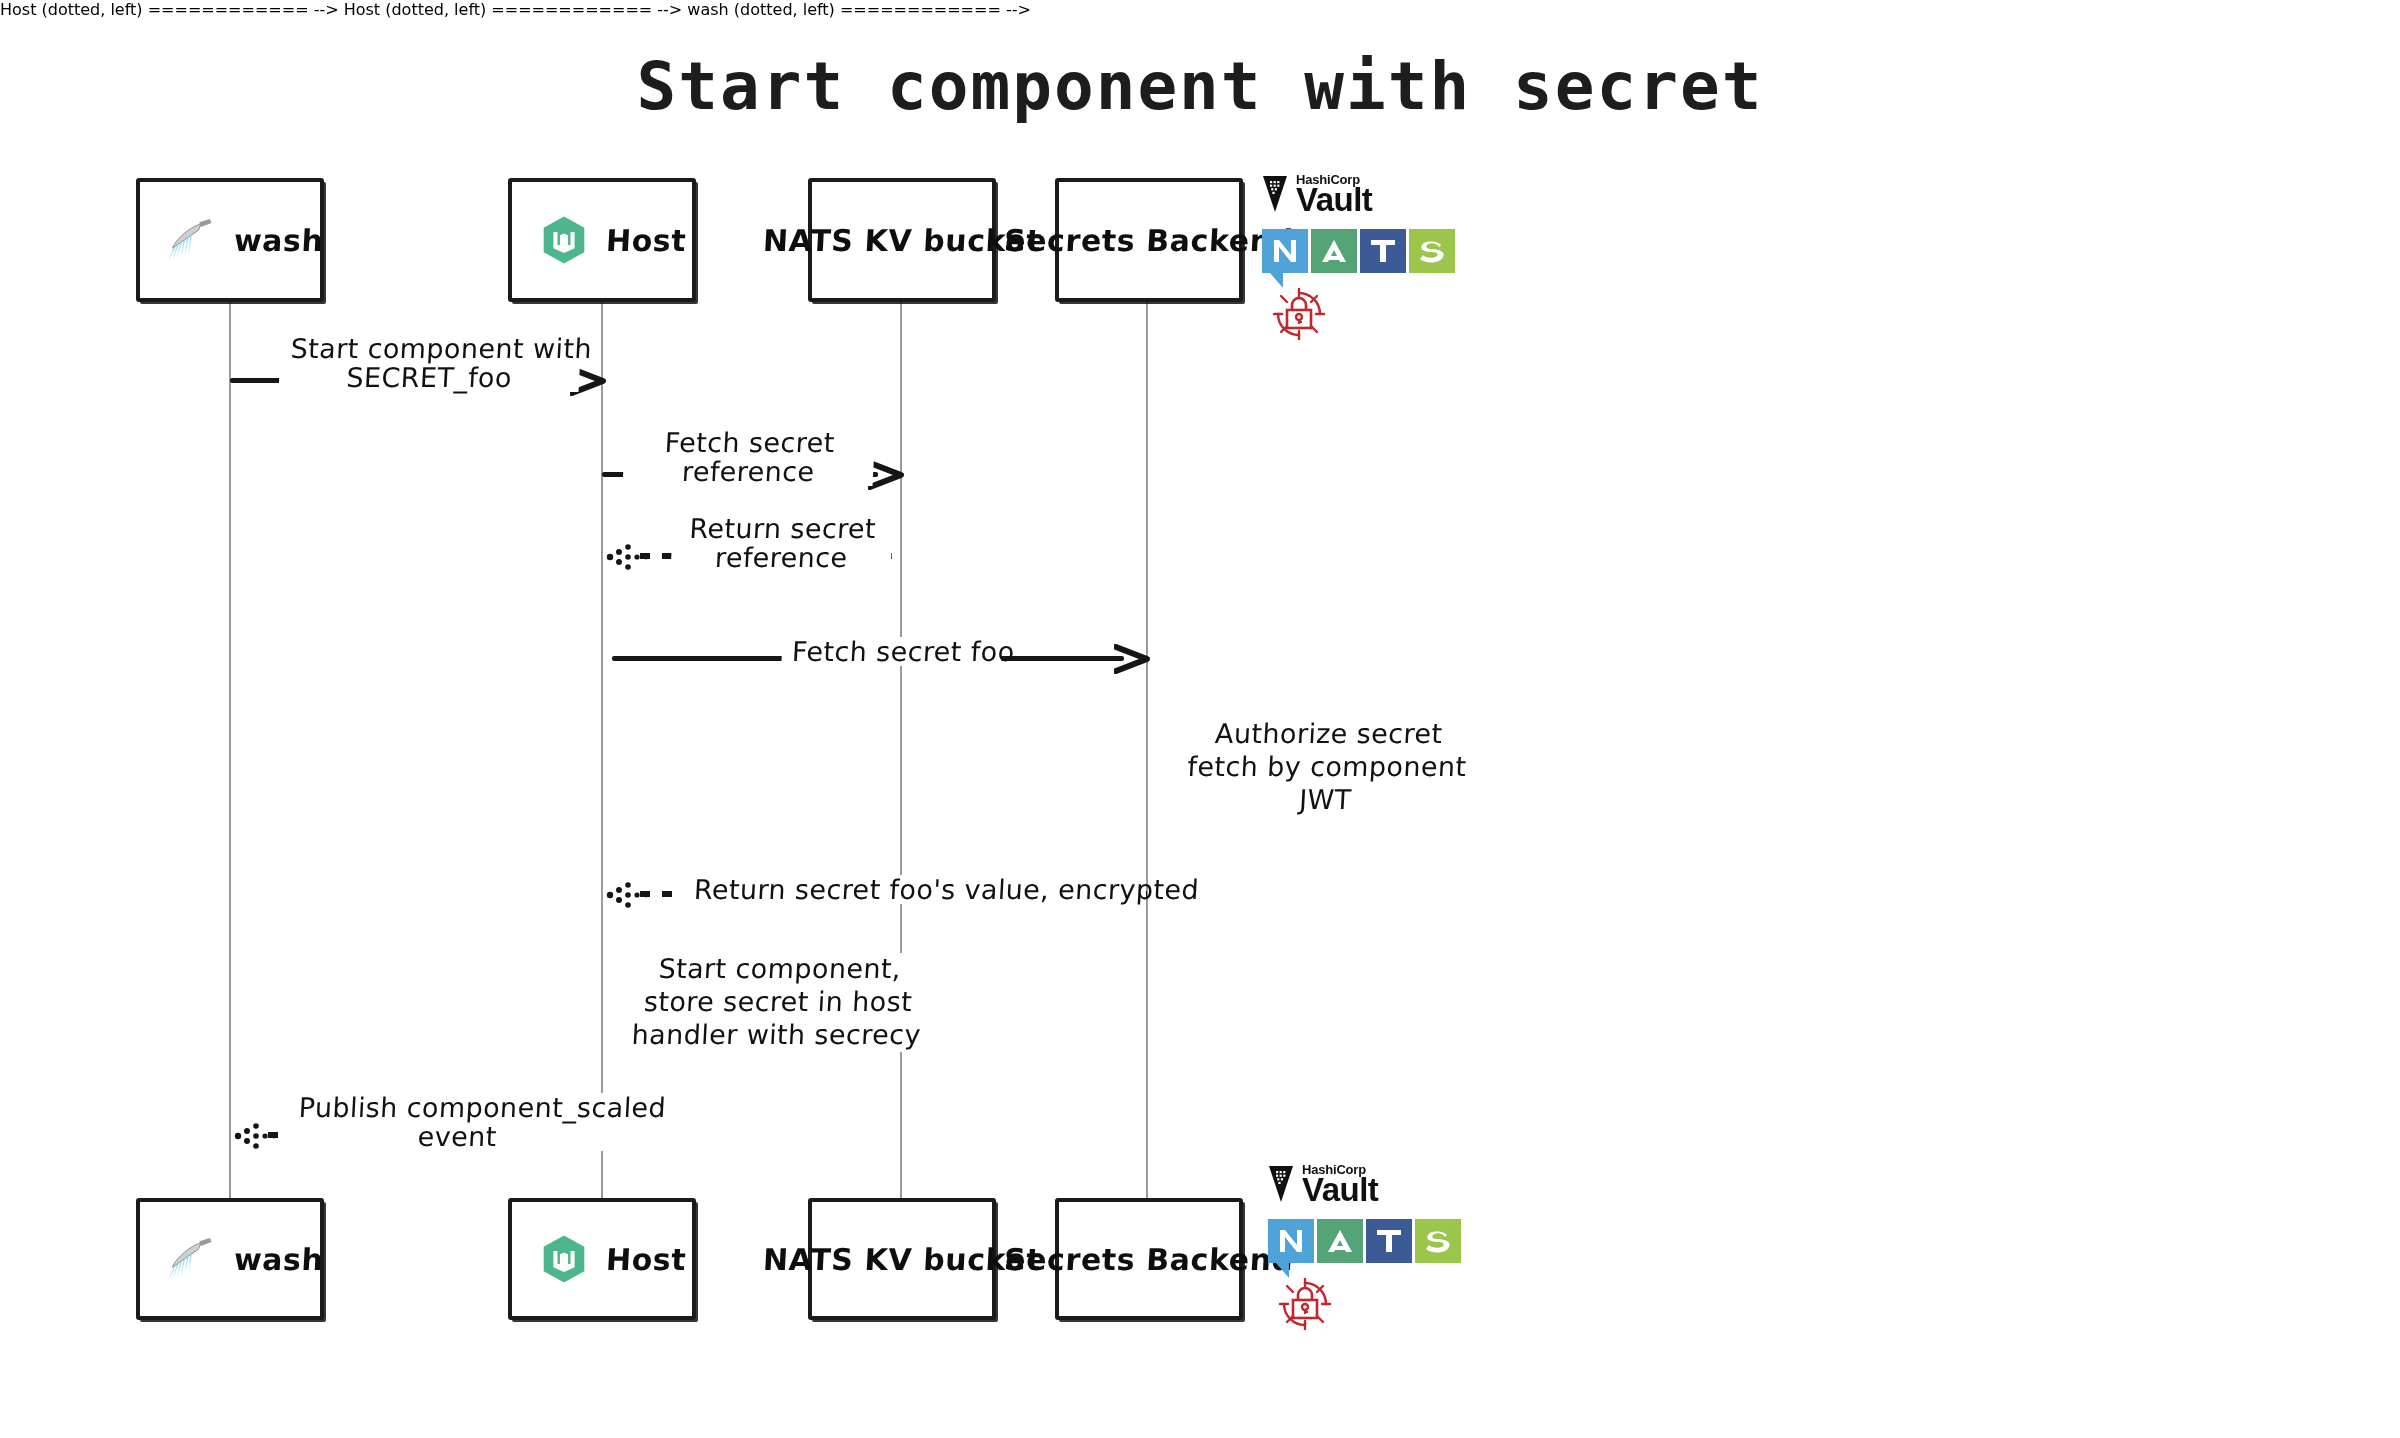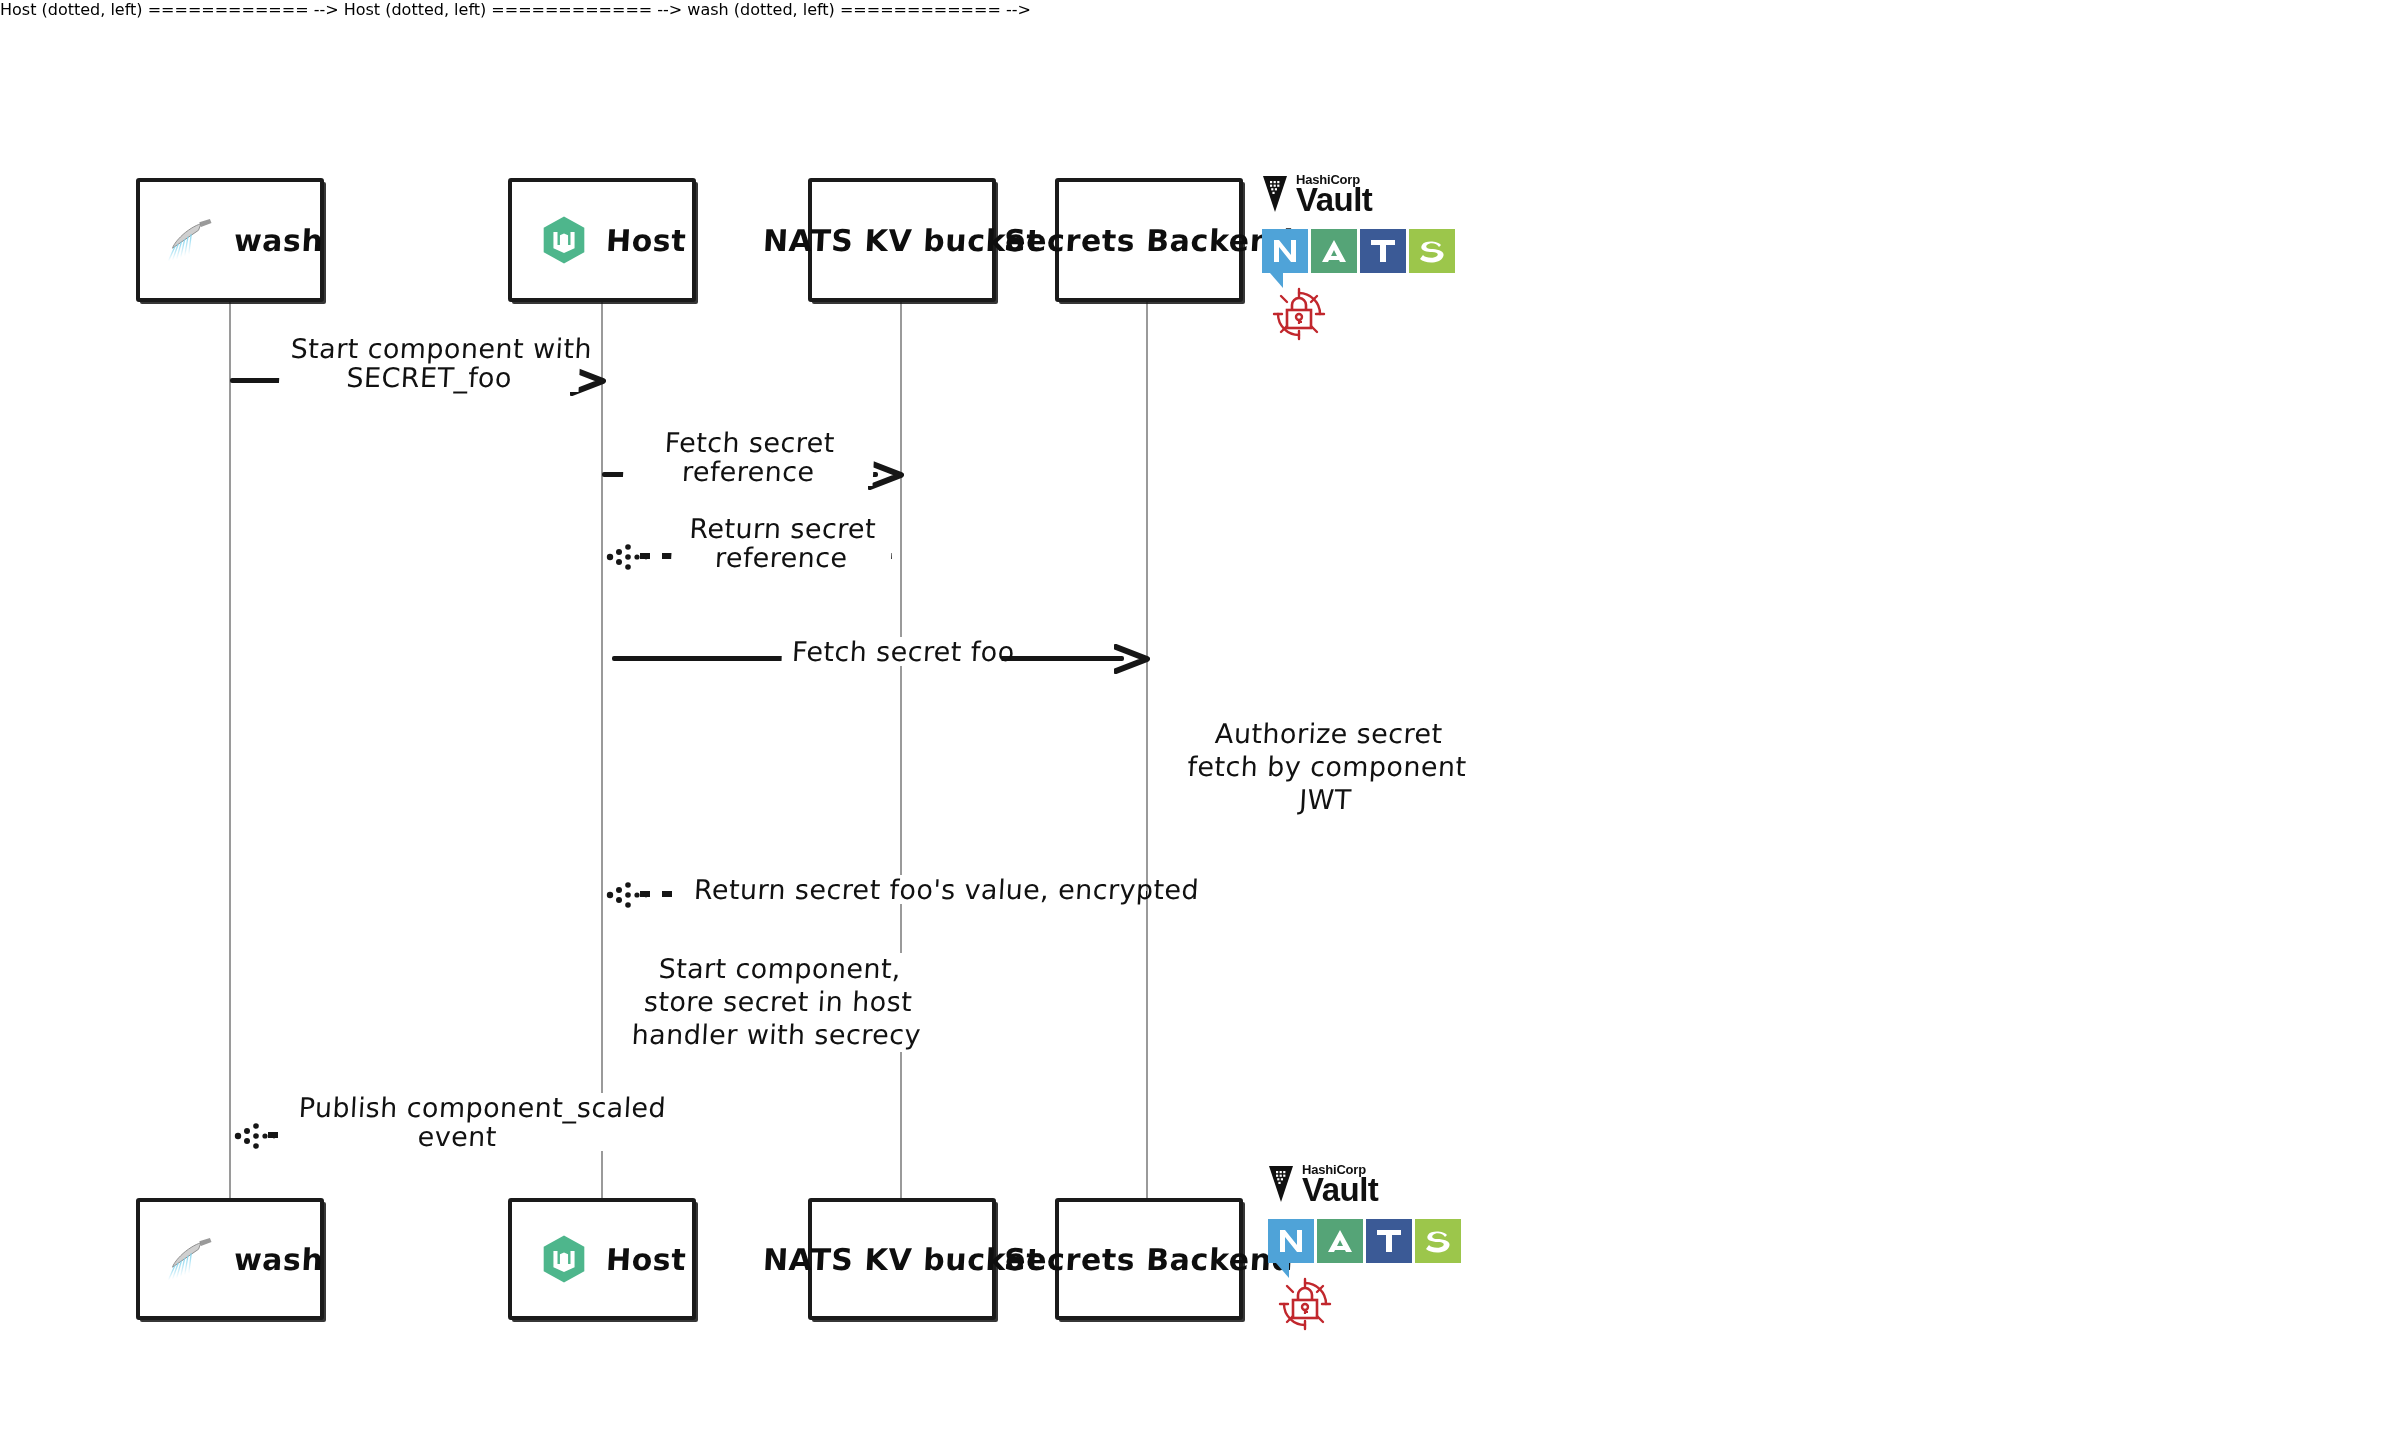--- a/index.html
+++ b/index.html
@@ -172,20 +172,21 @@
     border-top: 15px solid #4fa3d8;
   }
   .secrets-lock { margin-top: 12px; margin-left: 8px; }
 </style>
 </head>
 <body>
 
 <div id="canvas">
 
   
+  <div id="diagram-title">Start component with secret</div>
 
   
   <div class="lifeline" style="left:229px;  top:302px; height:900px;"></div>
   <div class="lifeline" style="left:601px;  top:302px; height:900px;"></div>
   <div class="lifeline" style="left:900px;  top:302px; height:900px;"></div>
   <div class="lifeline" style="left:1146px; top:302px; height:900px;"></div>
 
   
   <div class="participant-box" style="left:136px; top:178px; width:188px; height:124px;">
     <svg class="participant-icon" viewBox="0 0 64 64">

